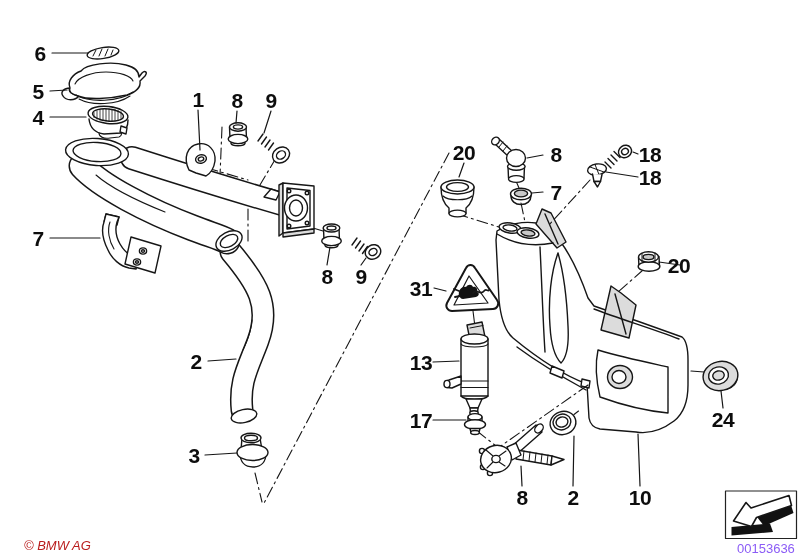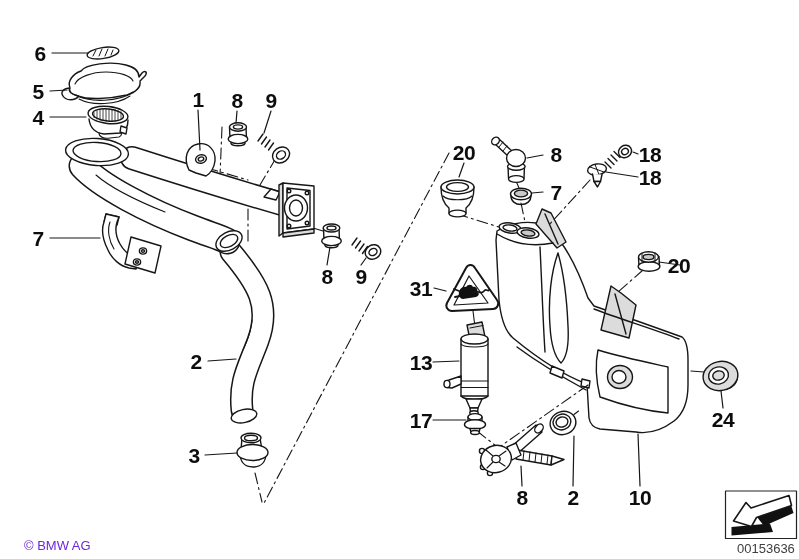--- a/index.html
+++ b/index.html
@@ -1,22 +1,22 @@
 <!DOCTYPE html>
 <html><head>
 <meta charset="utf-8">
 <style>
   html,body{margin:0;padding:0;background:#fff;}
   .stage{position:relative;width:799px;height:559px;background:#ffffff;
          font-family:"Liberation Sans",sans-serif;overflow:hidden;}
   .stage svg{position:absolute;left:0;top:0;}
   .co{position:absolute;transform:translate(-50%,-50%);font-weight:700;font-size:21px;
       line-height:1;color:#0d0d0d;letter-spacing:-0.5px;cursor:pointer;user-select:none;}
-  .copyright{position:absolute;left:24px;top:538px;font-size:13px;color:#6d28d9;}
-  .imgnum{position:absolute;left:737px;top:541px;font-size:13px;color:#404040;}
+  .copyright{position:absolute;left:24px;top:538px;font-size:13px;color:#b91c1c;font-style:italic;}
+  .imgnum{position:absolute;left:737px;top:541px;font-size:13px;color:#8b5cf6;}
 </style>
 </head>
 <body>
 
 <div class="stage">
 
 <svg width="799" height="559" viewBox="0 0 799 559">
 <g stroke="#161616" stroke-width="1.4" fill="none" stroke-linecap="round" stroke-linejoin="round">
 
   <g>

